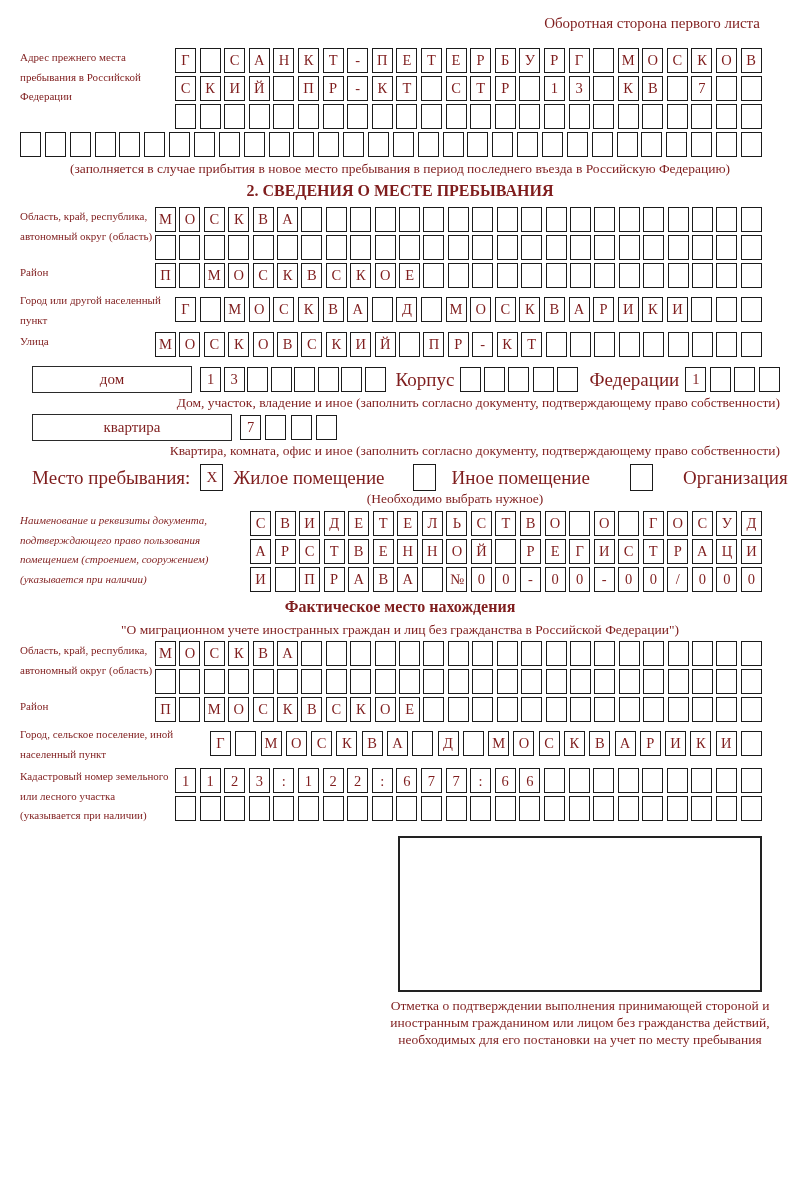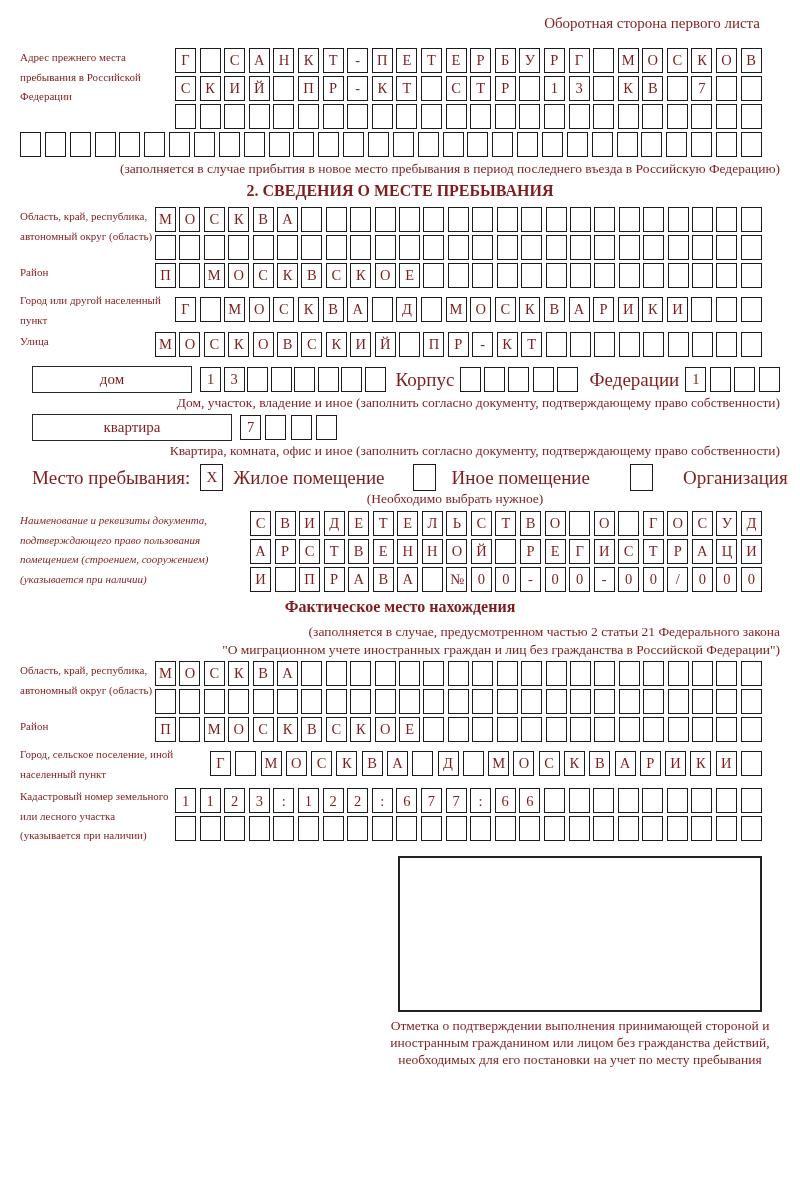--- a/index.html
+++ b/index.html
@@ -15,21 +15,21 @@
   .lb155{width:155px;} .lb135{width:135px;} .lb230{width:230px;font-style:italic;} .lb190{width:190px;}
   .cellcol{flex:none;}
   .cells-row{display:flex;justify-content:space-between;margin-bottom:3px;}
   .w587{width:587px;} .w607{width:607px;} .w742{width:742px;}
   .w512{width:512px;} .w552{width:552px;} .w190{width:190px;} .w120{width:120px;} .w97{width:97px;}
   .cell{
     width:21px;height:25px;border:1.6px solid #1b1b1b;box-sizing:border-box;
     display:flex;align-items:center;justify-content:center;
     font-size:14.5px;line-height:1;flex:none;background:#fff;
   }
-  .caption{font-size:13.5px;text-align:right;line-height:17px;margin:1px 0 3px 0;}
+  .caption{font-size:13.5px;text-align:center;line-height:17px;margin:1px 0 3px 0;}
   .caption.left{text-align:right;margin-left:12px;}
   .sec-title{font-size:16px;font-weight:bold;text-align:center;line-height:20px;margin:4px 0 6px 0;}
   .wide-box{border:1.6px solid #2a2a2a;height:27px;box-sizing:border-box;
     display:flex;align-items:center;justify-content:center;font-size:15px;flex:none;background:#fff;}
   .inline-lbl{font-size:19px;line-height:27px;flex:none;}
   .chk{width:23px;height:27px;border:1.6px solid #1b1b1b;box-sizing:border-box;flex:none;
     display:flex;align-items:center;justify-content:center;font-size:15px;background:#fff;}
   .mesto-note{font-size:13.5px;text-align:center;width:300px;margin-left:285px;line-height:16px;}
   .stamp-box{width:364px;height:156px;border:2px solid #222;box-sizing:border-box;margin-left:378px;background:#fff;}
   .stamp-caption{width:420px;margin-left:350px;font-size:13.5px;text-align:center;line-height:17px;margin-top:5px;}
@@ -434,21 +434,20 @@
           <div class="cell">0</div>
           <div class="cell">/</div>
           <div class="cell">0</div>
           <div class="cell">0</div>
           <div class="cell">0</div>
         </div>
     </div>
   </div>
 
   <div class="sec-title" style="margin-top:2px;">Фактическое место нахождения</div>
-  <div class="caption">(заполняется в случае, предусмотренном частью 2 статьи 21 Федерального закона</div>
   <div class="caption" style="margin-top:-2px;">"О миграционном учете иностранных граждан и лиц без гражданства в Российской Федерации")</div>
 
   <div class="frow" style="margin-top:2px;">
     <div class="flabel lb135">Область, край, республика, автономный округ (область)</div>
     <div class="cellcol">
       <div class="cells-row w607">
           <div class="cell">М</div>
           <div class="cell">О</div>
           <div class="cell">С</div>
           <div class="cell">К</div>

